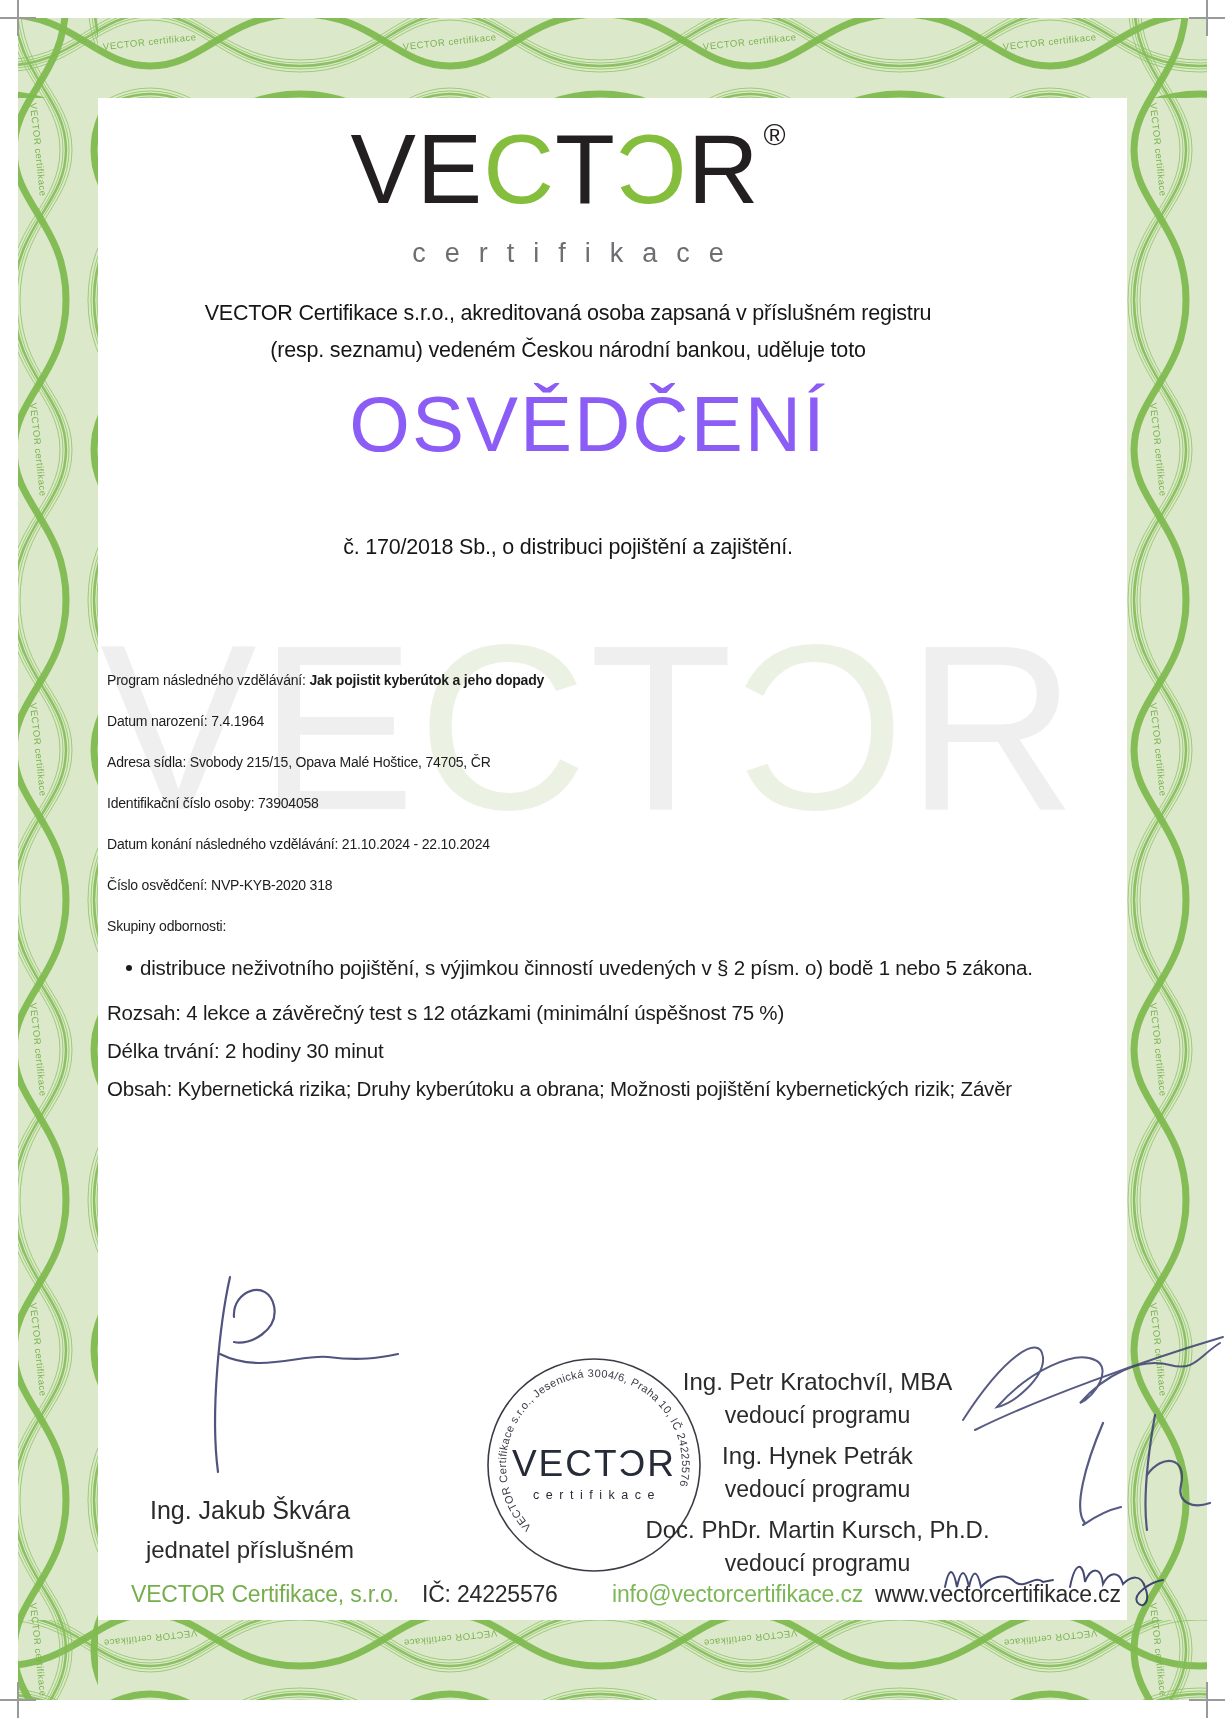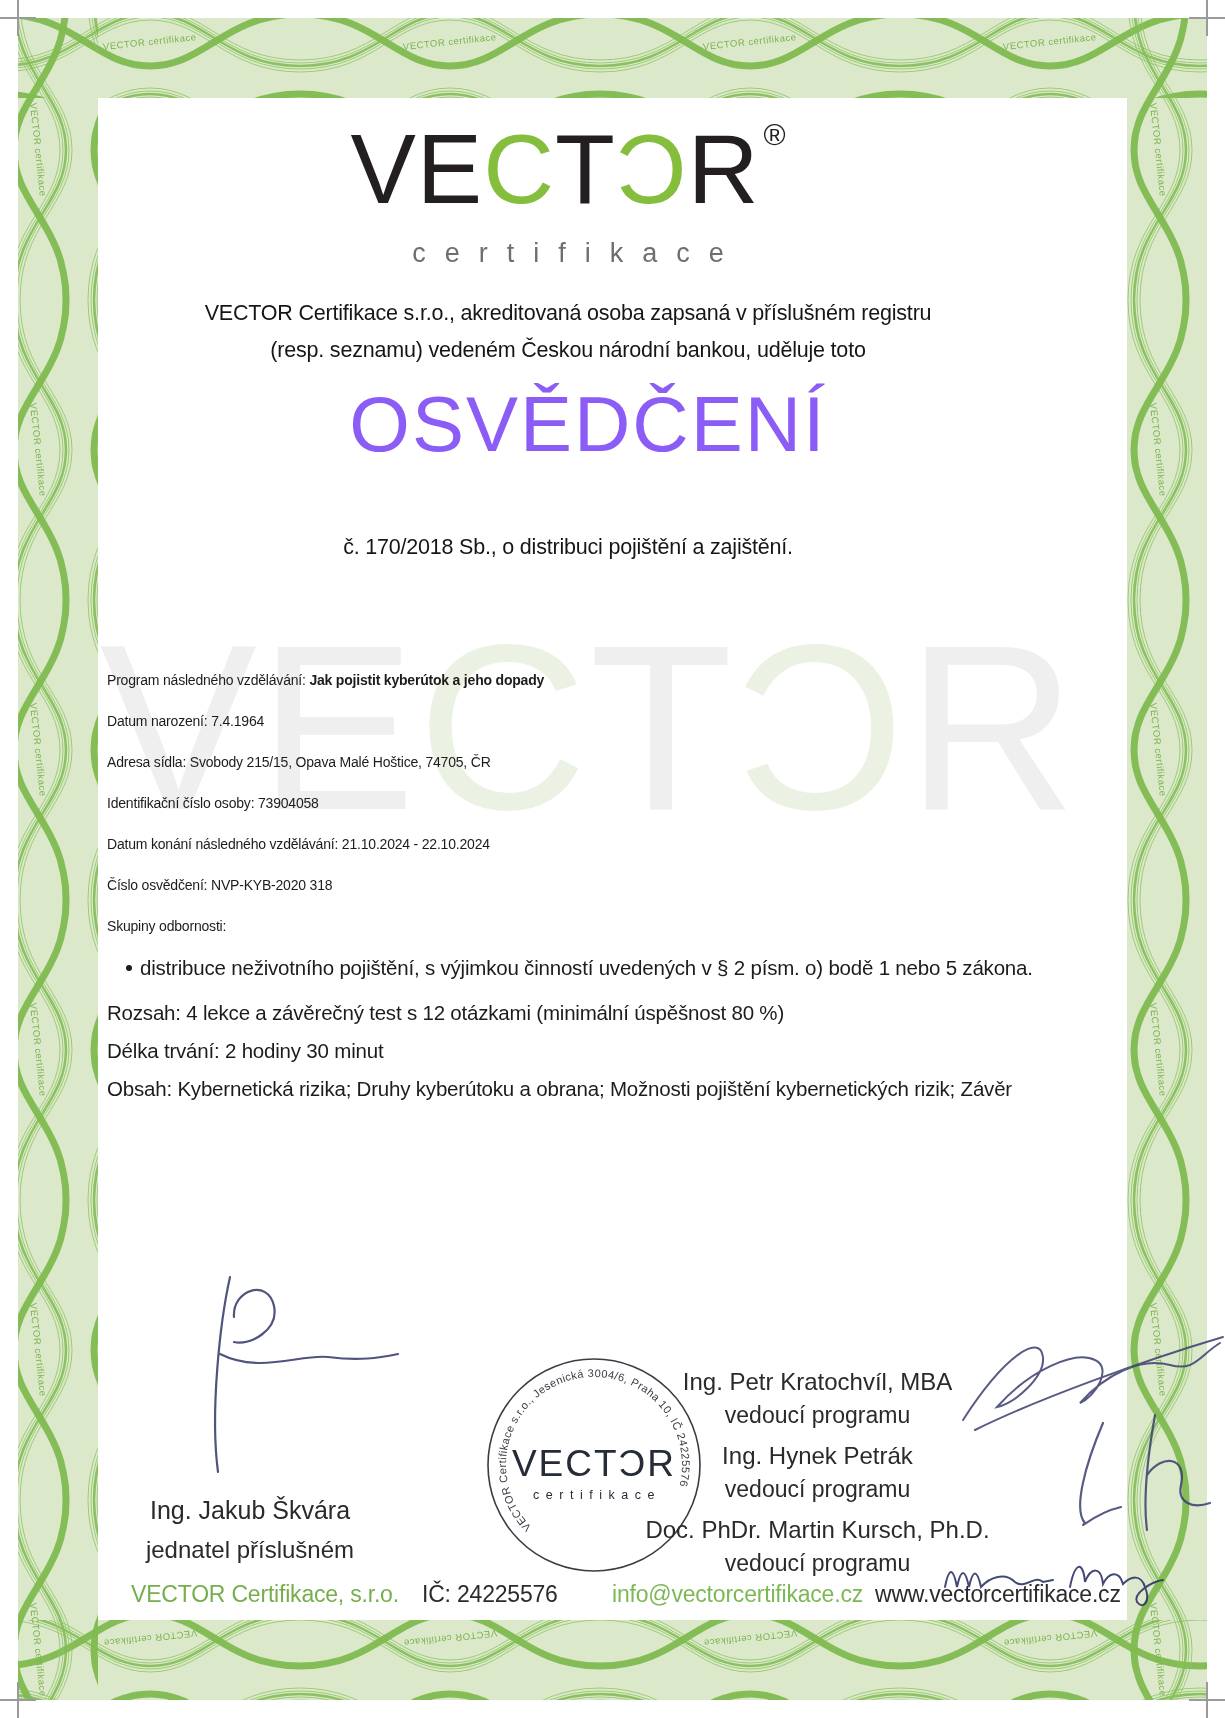--- a/index.html
+++ b/index.html
@@ -120,21 +120,21 @@
     <div class="dline">Číslo osvědčení: NVP-KYB-2020 318</div>
     <div class="dline">Skupiny odbornosti:</div>
   </div>
 
   <div class="bullet-item">
     <span class="bullet-dot"></span>
     <span>distribuce neživotního pojištění, s výjimkou činností uvedených v § 2 písm. o) bodě 1 nebo 5 zákona.</span>
   </div>
 
   <div class="summary">
-    <div class="sumline">Rozsah: 4 lekce a závěrečný test s 12 otázkami (minimální úspěšnost 80 %)</div>
+    <div class="sumline">Rozsah: 4 lekce a závěrečný test s 12 otázkami (minimální úspěšnost 75 %)</div>
     <div class="sumline">Délka trvání: 2 hodiny 30 minut</div>
     <div class="sumline">Obsah: Kybernetická rizika; Druhy kyberútoku a obrana; Možnosti pojištění kybernetických rizik; Závěr</div>
   </div>
 
   <svg class="sig-svg" style="left:150px;top:1262px;" width="270" height="215" viewBox="0 0 270 215">
     <g fill="none" stroke="#3d4170" stroke-width="2.2" stroke-linecap="round" opacity="0.9">
       <path d="M80,15 C70,60 60,150 68,210"></path>
       <path d="M84,55 C82,28 118,16 124,44 C129,68 100,84 84,80"></path>
       <path d="M70,92 C110,112 150,92 178,95 C210,99 228,96 248,92"></path>
     </g>

